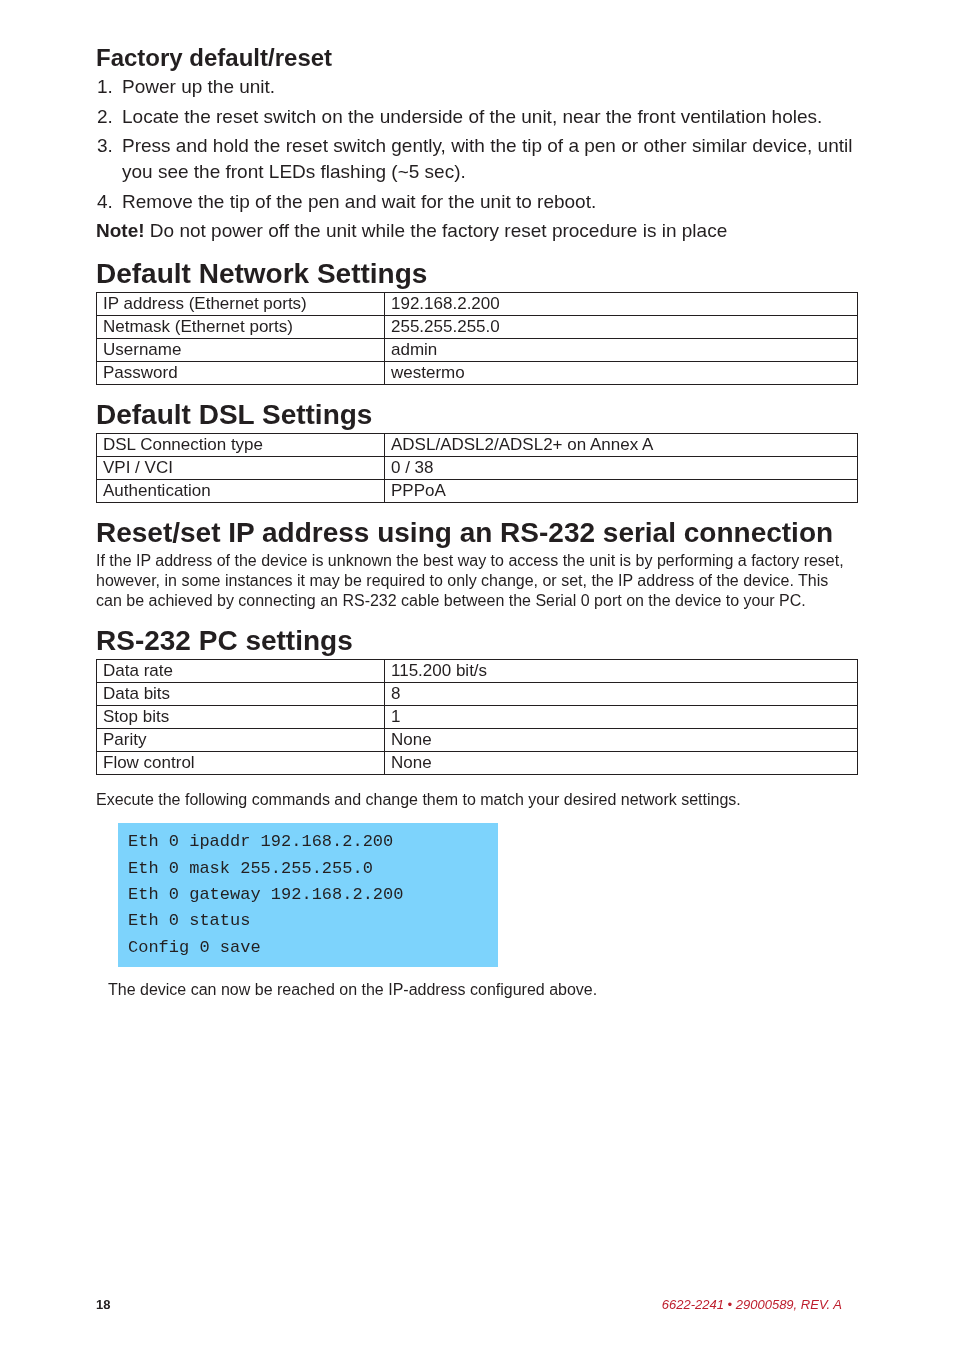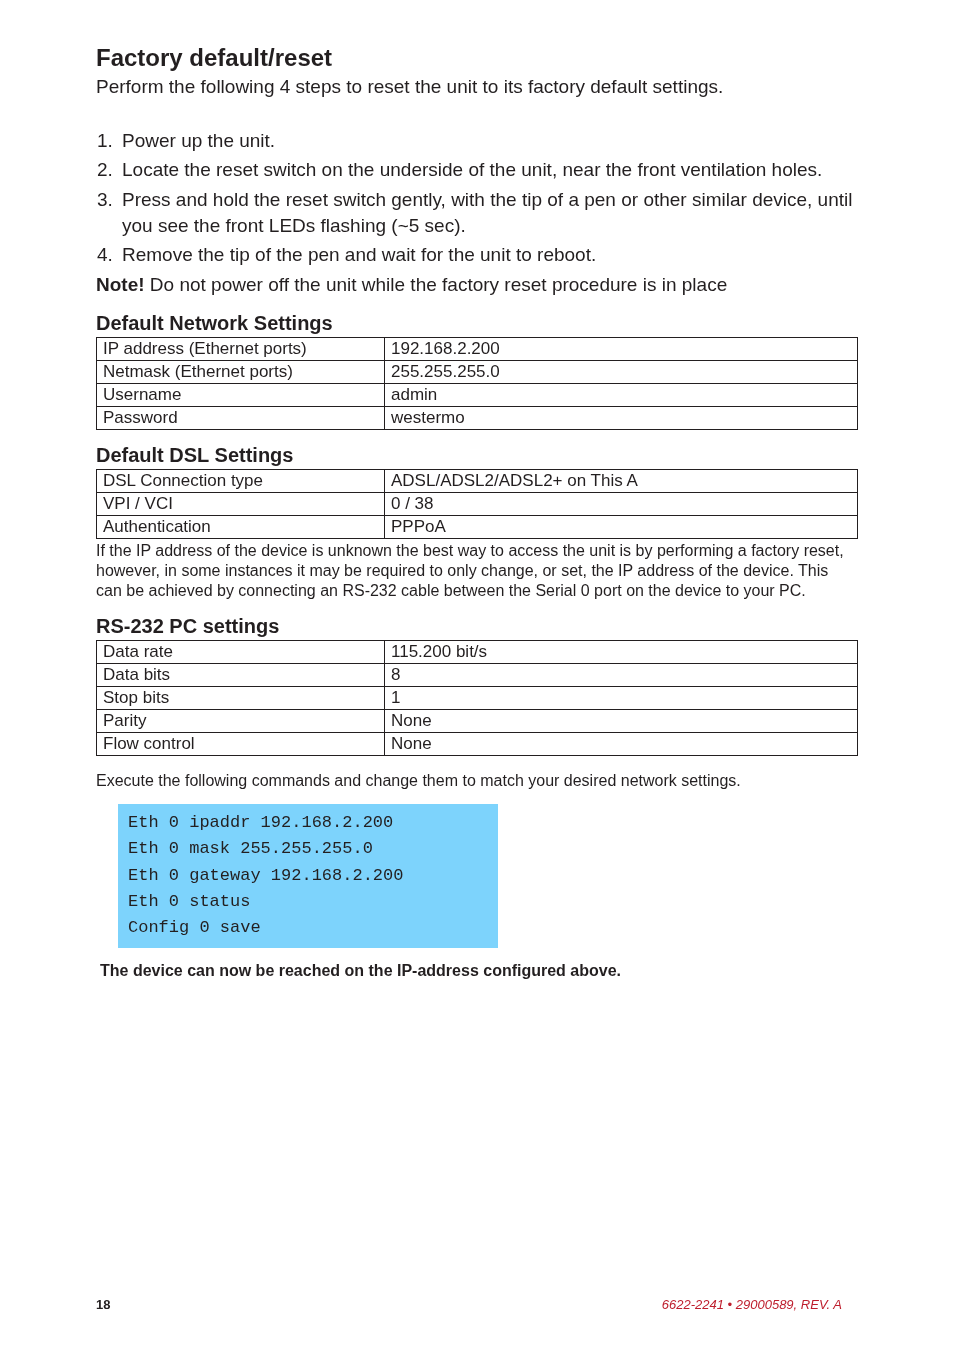--- a/index.html
+++ b/index.html
@@ -38,21 +38,21 @@
   ol.steps li {
     margin-bottom: 4px;
     padding-left: 4px;
   }
   p.note {
     font-size: 19px;
     margin: 4px 0 16px 0;
   }
   p.note .bold { font-weight: bold; }
   h3.sub {
-    font-size: 20px;
+    font-size: 28px;
     font-weight: bold;
     margin: 14px 0 2px 0;
   }
   table.data {
     width: 100%;
     border-collapse: collapse;
     font-size: 17px;
     margin-bottom: 2px;
   }
   table.data td {
@@ -77,42 +77,40 @@
     font-size: 17px;
     line-height: 1.55;
     padding: 6px 10px 6px 10px;
     margin: 0 0 14px 22px;
     width: 380px;
     box-sizing: border-box;
     white-space: pre;
   }
   p.after {
     font-size: 16px;
-    margin: 4px;
-    font-weight: bold;
+    margin: 12px;
   }
   .footer {
     position: absolute;
     bottom: 42px;
     left: 96px;
     right: 112px;
     font-size: 13px;
     display: flex;
     justify-content: space-between;
   }
   .footer .pageno { font-weight: bold; color: #231f20; }
   .footer .docref { font-weight: normal; font-style: italic; color: #be1e2d; }
 </style>
 </head>
 <body>
 
 <div class="page">
 
   <h2 class="section">Factory default/reset</h2>
-  <p class="intro">Perform the following 4 steps to reset the unit to its factory default settings.</p>
 
   <ol class="steps">
     <li>Power up the unit.</li>
     <li>Locate the reset switch on the underside of the unit, near the front ventilation holes.</li>
     <li>Press and hold the reset switch gently, with the tip of a pen or other similar device, until you see the front LEDs flashing (~5 sec).</li>
     <li>Remove the tip of the pen and wait for the unit to reboot.</li>
   </ol>
 
   <p class="note">
     <span class="bold">Note!</span><span>  Do not power off the unit while the factory reset procedure is in place</span>
@@ -138,33 +136,34 @@
       <td>westermo</td>
     </tr>
   </tbody>
     </table>
 
   <h3 class="sub">Default DSL Settings</h3>
   <table class="data">
     <tbody>
         <tr>
       <td class="label">DSL Connection type</td>
-      <td>ADSL/ADSL2/ADSL2+ on This A</td>
+      <td>ADSL/ADSL2/ADSL2+ on Annex A</td>
     </tr>
     <tr>
       <td class="label">VPI / VCI</td>
       <td>0 / 38</td>
     </tr>
     <tr>
       <td class="label">Authentication</td>
       <td>PPPoA</td>
     </tr>
   </tbody>
     </table>
 
+  <h3 class="sub">Reset/set IP address using an RS-232 serial connection</h3>
   <p class="small">If the IP address of the device is unknown the best way to access the unit is by performing a factory reset, however, in some instances it may be required to only change, or set, the IP address of the device. This can be achieved by connecting an RS-232 cable between the Serial 0 port on the device to your PC.</p>
 
   <h3 class="sub">RS-232 PC settings</h3>
   <table class="data">
     <tbody>
         <tr>
       <td class="label">Data rate</td>
       <td>115.200 bit/s</td>
     </tr>
     <tr>

